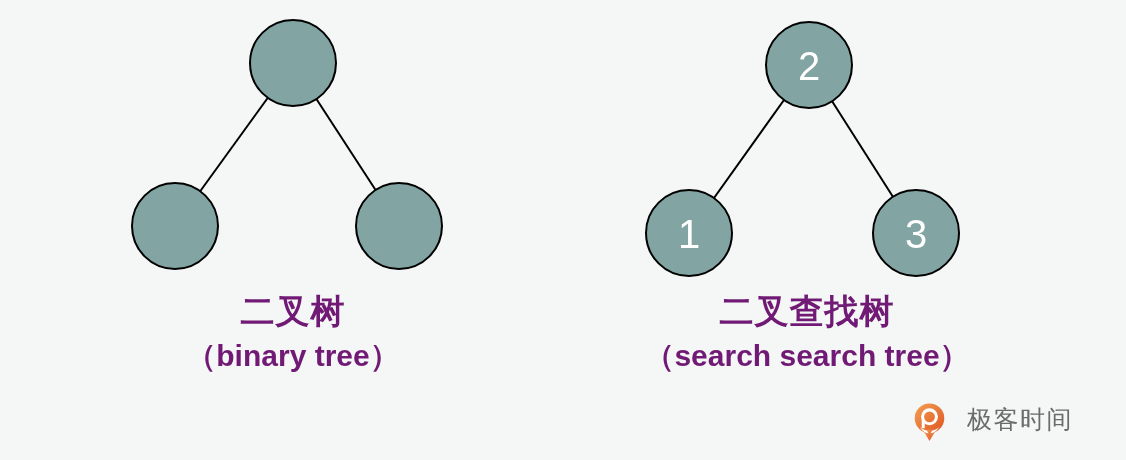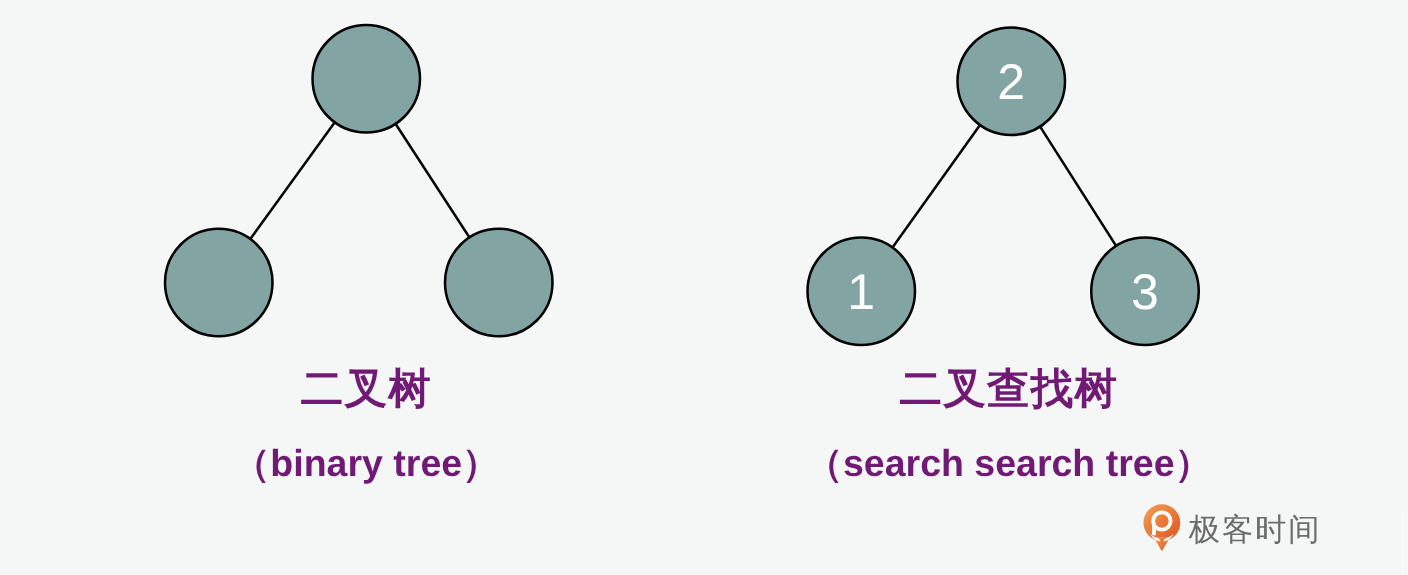--- a/index.html
+++ b/index.html
@@ -46,29 +46,28 @@
   .caption-left { left: 73px; }
   .caption-right { left: 587px; }
   .cap-cn {
     font-size: 34px;
     line-height: 42px;
     letter-spacing: 1px;
   }
   .cap-en {
     font-size: 30px;
     line-height: 38px;
-    margin-top: 21px;
+    margin-top: 5px;
   }
   .logo {
     position: absolute;
     left: 913px;
     top: 403px;
     display: flex;
-    align-items: center;
-    gap: 5px;
+    gap: 21px;
   }
   .logo-icon { display: block; }
   .logo-text {
     color: #6b6b6b;
     font-size: 25px;
     letter-spacing: 1.5px;
     white-space: nowrap;
   }
 </style>
 </head>

